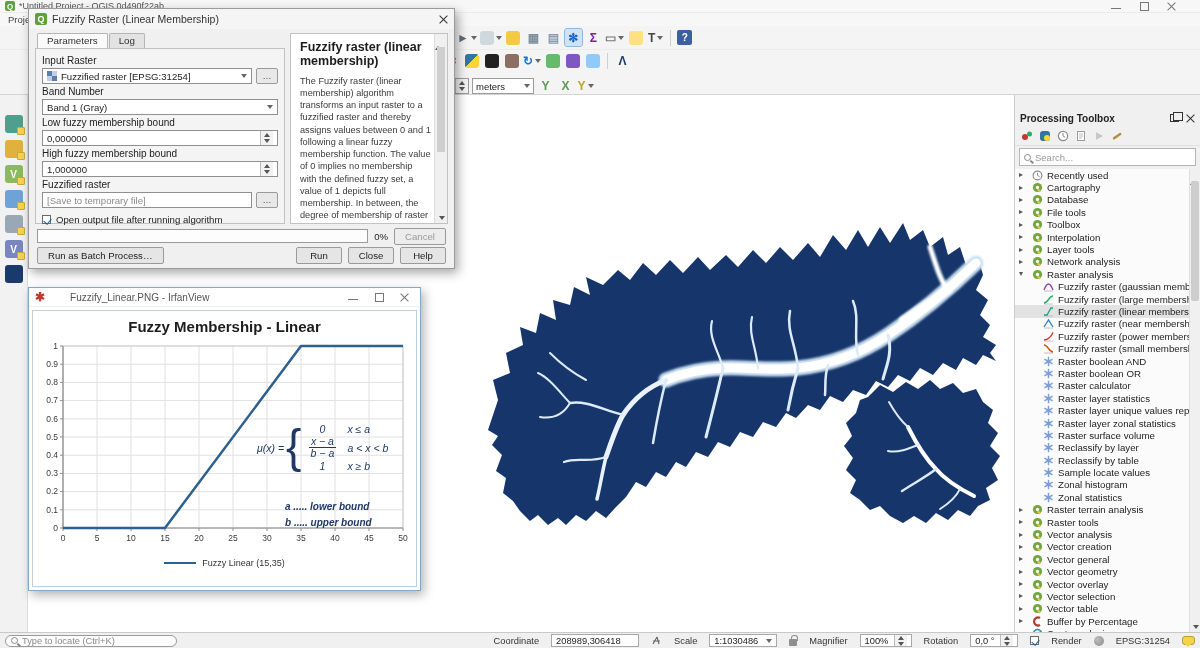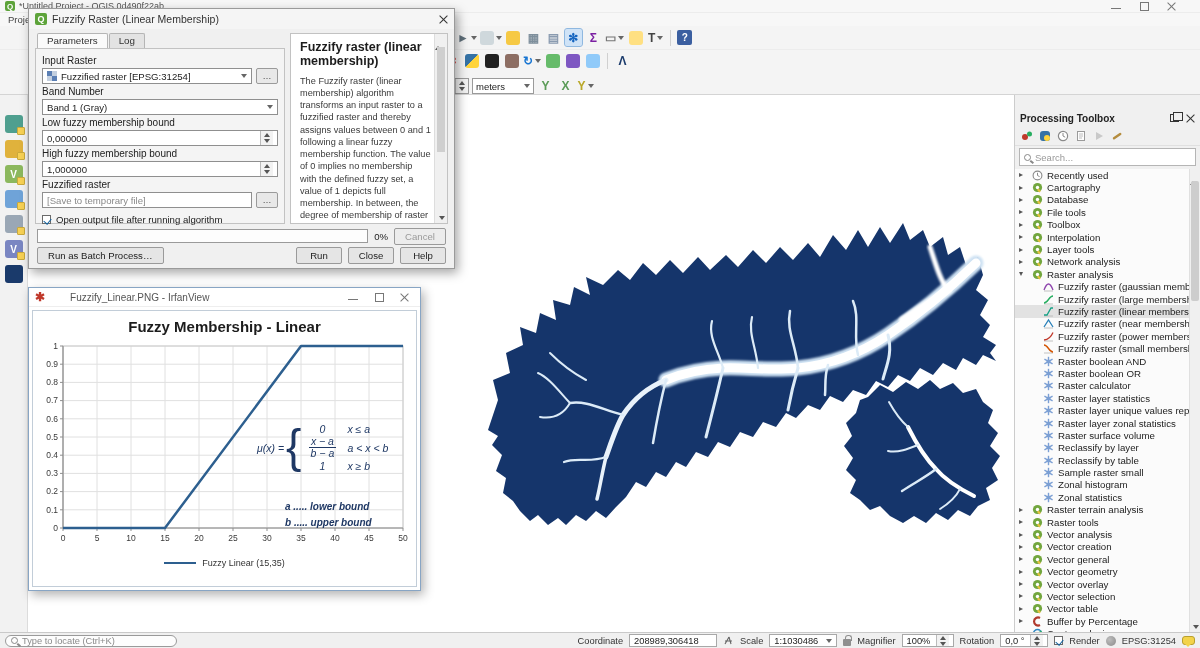--- a/index.html
+++ b/index.html
@@ -62,21 +62,21 @@
 .trow.sel{background:#e2e2e2;}
 .chev{width:8px;color:#555;font-size:8px;line-height:1;flex:0 0 auto;}
 .ticon{width:12px;height:12px;flex:0 0 auto;display:flex;align-items:center;justify-content:center;}
 .vscroll{position:absolute;right:0;top:74px;bottom:0;width:11px;background:#f0f0f0;border-left:1px solid #e0e0e0;}
 .vscroll .tri-up{margin:3px auto 0;} .vscroll .tri-dn{position:absolute;bottom:3px;left:2.5px;}
 .vthumb{position:absolute;left:1px;right:1px;top:12px;height:120px;background:#cdcdcd;border-radius:2px;}
 
 
 .statusbar{position:absolute;left:0;right:0;bottom:0;height:16px;background:#f0f0f0;border-top:1px solid #c9c9c9;display:flex;align-items:center;padding:0 5px;gap:5px;font-size:9.3px;color:#333;}
 .locator{width:172px;height:12px;border:1px solid #9a9a9a;border-radius:6px;background:#fdfdfd;display:flex;align-items:center;gap:4px;padding:0 5px;color:#8a8a8a;}
-.sb-right{margin-left:auto;display:flex;align-items:center;gap:6px;}
+.sb-right{margin-left:auto;display:flex;align-items:center;gap:12px;}
 .sb-input{background:#fff;border:1px solid #a8a8a8;height:13px;display:flex;align-items:center;padding:0 4px;font-size:9.3px;color:#222;}
 .sb-label{color:#333;}
 .lock{width:8px;height:7px;background:#8f8f8f;border-radius:1px;position:relative;margin-top:3px;}
 .lock::before{content:"";position:absolute;left:1.5px;top:-4px;width:5px;height:5px;border:1.4px solid #8f8f8f;border-bottom:none;border-radius:3px 3px 0 0;}
 .cbx{width:9px;height:9px;border:1px solid #6a6a6a;background:#fff;position:relative;}
 .cbx.checked::after{content:"";position:absolute;left:1.5px;top:0.5px;width:4px;height:6px;border:solid #1464a0;border-width:0 1.6px 1.6px 0;transform:rotate(40deg);}
 .globe{width:10px;height:10px;border-radius:50%;background:radial-gradient(circle at 35% 35%,#bdbdbd,#8a8a8a);position:relative;}
 .bubble{width:13px;height:9px;background:#f3d34a;border:1px solid #b89f2e;border-radius:3px;position:relative;}
 .bubble::after{content:"";position:absolute;left:2px;bottom:-3px;border-left:3px solid transparent;border-right:3px solid transparent;border-top:3px solid #f3d34a;}
 
@@ -621,21 +621,21 @@
         <span class="ticon">
           <svg width="11" height="11" viewBox="0 0 11 11">
             <g stroke="#7b9fd4" stroke-width="1.4">
               <line x1="5.5" y1="0.8" x2="5.5" y2="10.2" transform="rotate(0 5.5 5.5)"></line>
               <line x1="5.5" y1="0.8" x2="5.5" y2="10.2" transform="rotate(60 5.5 5.5)"></line>
               <line x1="5.5" y1="0.8" x2="5.5" y2="10.2" transform="rotate(120 5.5 5.5)"></line>
             </g>
             <circle cx="5.5" cy="5.5" r="2" fill="#7b9fd4"></circle>
           </svg>
         </span>
-        <span>Sample raster small</span>
+        <span>Sample locate values</span>
       </div>
       <div class="trow item">
         <span class="ticon">
           <svg width="11" height="11" viewBox="0 0 11 11">
             <g stroke="#7b9fd4" stroke-width="1.4">
               <line x1="5.5" y1="0.8" x2="5.5" y2="10.2" transform="rotate(0 5.5 5.5)"></line>
               <line x1="5.5" y1="0.8" x2="5.5" y2="10.2" transform="rotate(60 5.5 5.5)"></line>
               <line x1="5.5" y1="0.8" x2="5.5" y2="10.2" transform="rotate(120 5.5 5.5)"></line>
             </g>
             <circle cx="5.5" cy="5.5" r="2" fill="#7b9fd4"></circle>

